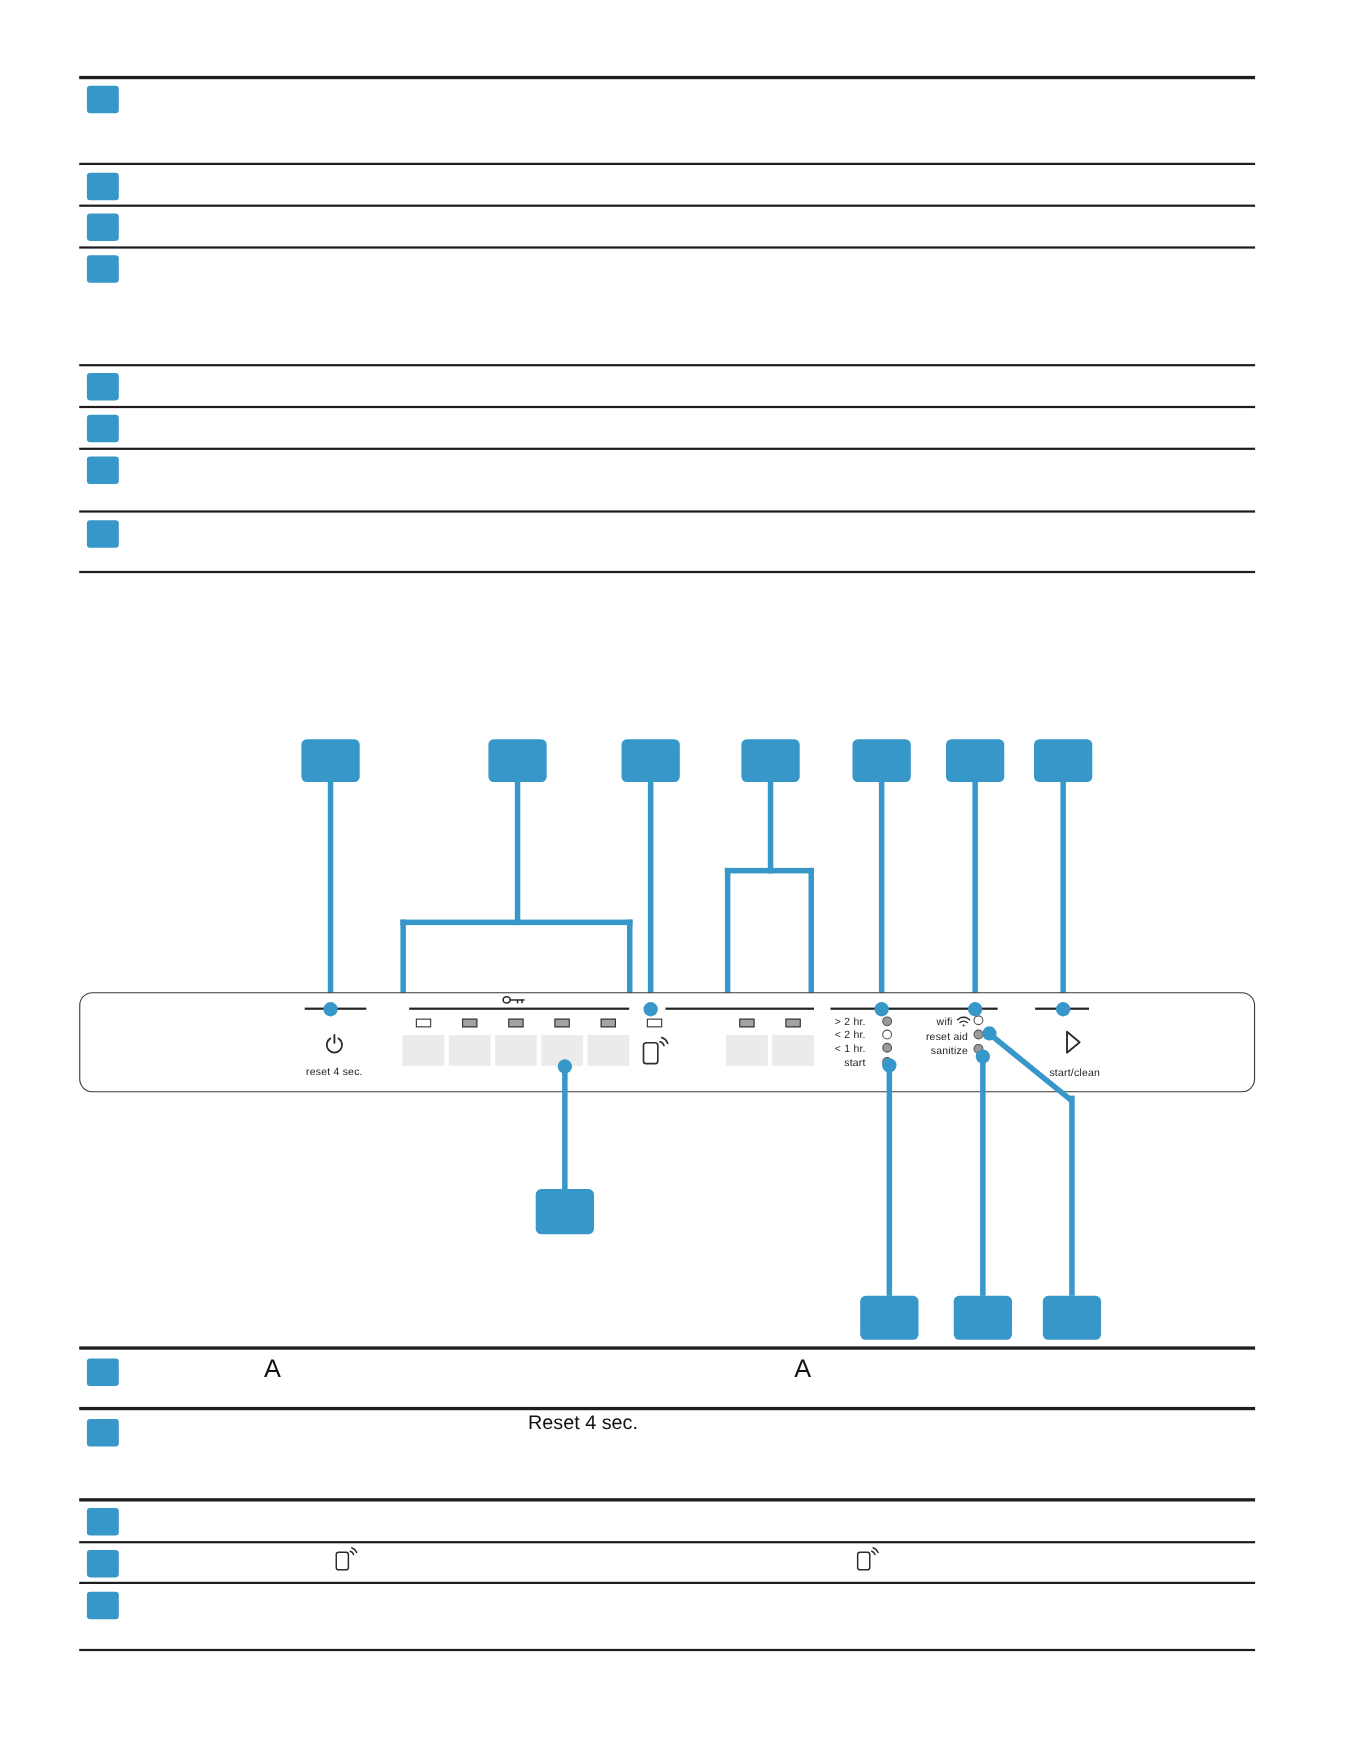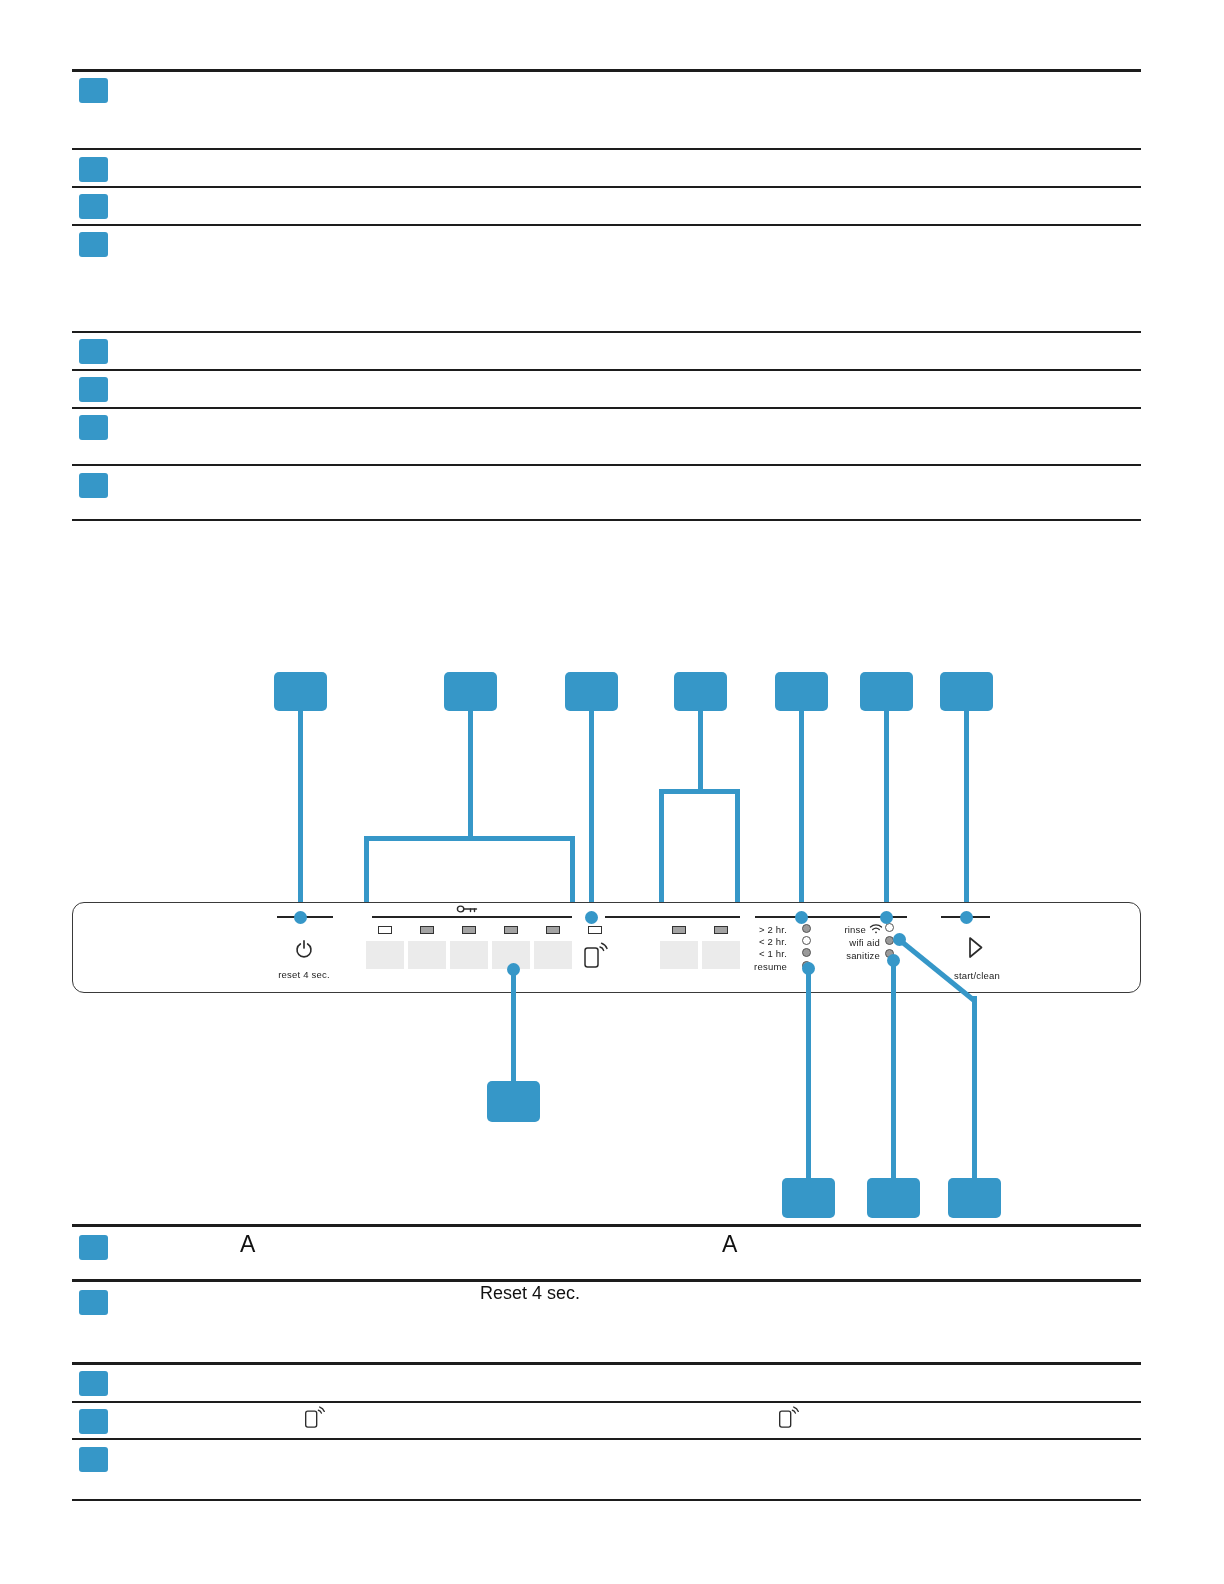--- a/index.html
+++ b/index.html
@@ -117,35 +117,35 @@
     <svg width="26" height="28" viewBox="0 0 26 28" fill="none" stroke="#2c2c2c" stroke-width="1.5" stroke-linecap="round">
       <rect x="2" y="7" width="13" height="19" rx="2.5"></rect>
       <path d="M17 6 a5 5 0 0 1 3.6 3.4"></path>
       <path d="M18.6 2.2 a9 9 0 0 1 5.4 5.2"></path>
     </svg>
   </div>
 
   <div class="slabel right" style="left:717px;top:924px;width:70px;font-size:9.5px;">&gt; 2 hr.</div>
   <div class="slabel right" style="left:717px;top:936px;width:70px;font-size:9.5px;">&lt; 2 hr.</div>
   <div class="slabel right" style="left:717px;top:948px;width:70px;font-size:9.5px;">&lt; 1 hr.</div>
-  <div class="slabel right" style="left:717px;top:961px;width:70px;font-size:9.5px;">resume</div>
+  <div class="slabel right" style="left:717px;top:961px;width:70px;font-size:9.5px;">start</div>
   <div class="ledcirc fill" style="left:802px;top:924px;"></div>
   <div class="ledcirc" style="left:802px;top:936px;"></div>
   <div class="ledcirc fill" style="left:802px;top:948px;"></div>
   <div class="ledcirc fill" style="left:802px;top:961px;"></div>
 
-  <div class="slabel right" style="left:790px;top:924px;width:76px;font-size:9.5px;">rinse</div>
+  <div class="slabel right" style="left:790px;top:924px;width:76px;font-size:9.5px;">wifi</div>
   <div class="abs" style="left:869px;top:923px;">
     <svg width="14" height="11" viewBox="0 0 14 11" fill="none" stroke="#2c2c2c" stroke-width="1.3" stroke-linecap="round">
       <path d="M1.5 4 a8 8 0 0 1 11 0"></path>
       <path d="M3.7 6.6 a5 5 0 0 1 6.6 0"></path>
       <circle cx="7" cy="9.3" r="0.9" fill="#2c2c2c" stroke="none"></circle>
     </svg>
   </div>
-  <div class="slabel right" style="left:790px;top:937px;width:90px;font-size:9.5px;">wifi aid</div>
+  <div class="slabel right" style="left:790px;top:937px;width:90px;font-size:9.5px;">reset aid</div>
   <div class="slabel right" style="left:790px;top:950px;width:90px;font-size:9.5px;">sanitize</div>
   <div class="ledcirc" style="left:885px;top:923px;"></div>
   <div class="ledcirc fill" style="left:885px;top:936px;"></div>
   <div class="ledcirc fill" style="left:885px;top:949px;"></div>
 
   <div class="abs" style="left:966px;top:935px;">
     <svg width="19" height="25" viewBox="0 0 19 25" fill="none" stroke="#2c2c2c" stroke-width="1.7" stroke-linejoin="round">
       <path d="M4 3 L15.5 12.5 L4 22 Z"></path>
     </svg>
   </div>

